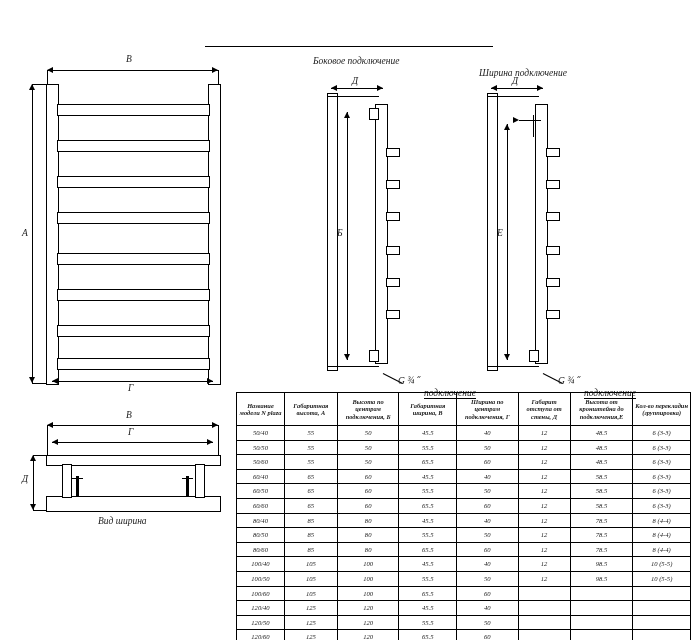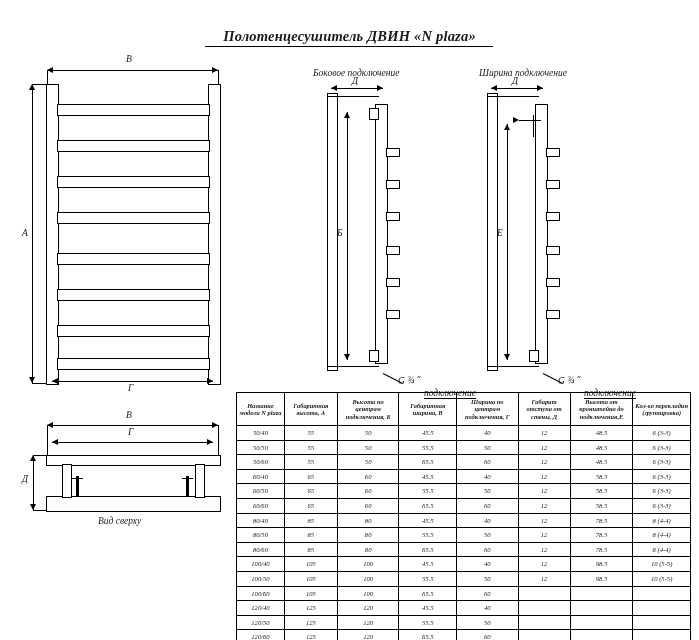--- a/index.html
+++ b/index.html
@@ -37,21 +37,20 @@
   .logo-colon{position:absolute;left:52px;top:6px;font-size:26px;font-weight:bold;}
   .logo-style{position:absolute;left:62px;top:6px;font-size:26px;font-weight:bold;font-style:italic;}
   .logo-at{position:absolute;left:142px;top:4px;font-size:29px;font-weight:bold;}
   .logo-shop{position:absolute;left:86px;top:33px;font-size:15px;font-style:italic;}
 </style>
 </head>
 <body>
 
 <div class="page">
 
-  <div class="title">Полотенцесушитель ДВИН «N plaza»</div>
   <div class="title-underline"></div>
 
   <div>
 
     <div class="h" style="left:47px;top:70px;width:171px;"></div>
     <div class="ar ar-l" style="left:47px;top:67px;"></div>
     <div class="ar ar-r" style="left:212px;top:67px;"></div>
     <div class="v" style="left:47px;top:70px;height:14px;"></div>
     <div class="v" style="left:218px;top:70px;height:14px;"></div>
     <div class="lbl" style="left:126px;top:54px;">В</div>
@@ -104,25 +103,25 @@
     <div class="h" style="left:72px;top:478px;width:11px;"></div>
     <div class="h" style="left:182px;top:478px;width:11px;"></div>
 
     <div class="v" style="left:33px;top:455px;height:55px;"></div>
     <div class="ar ar-u" style="left:30px;top:455px;"></div>
     <div class="ar ar-d" style="left:30px;top:504px;"></div>
     <div class="h" style="left:33px;top:455px;width:13px;"></div>
     <div class="h" style="left:33px;top:510px;width:13px;"></div>
     <div class="lbl" style="left:22px;top:474px;">Д</div>
 
-    <div class="lbl" style="left:98px;top:516px;">Вид сверху</div>
+    <div class="lbl" style="left:98px;top:516px;">Вид ширина</div>
   </div>
 
   <div>
-    <div class="lbl" style="left:313px;top:68px;font-family:Liberation Serif, serif;">Боковое подключение</div>
+    <div class="lbl" style="left:313px;top:56px;font-family:Liberation Serif, serif;">Боковое подключение</div>
 
     <div class="rect" style="left:327px;top:93px;width:9px;height:276px;"></div>
 
     <div class="rect" style="left:375px;top:104px;width:11px;height:258px;"></div>
 
     <div class="h" style="left:327px;top:96px;width:52px;"></div>
     <div class="h" style="left:327px;top:366px;width:52px;"></div>
 
     <div class="rect" style="left:386px;top:148px;width:12px;height:7px;"></div>
     <div class="rect" style="left:386px;top:180px;width:12px;height:7px;"></div>

